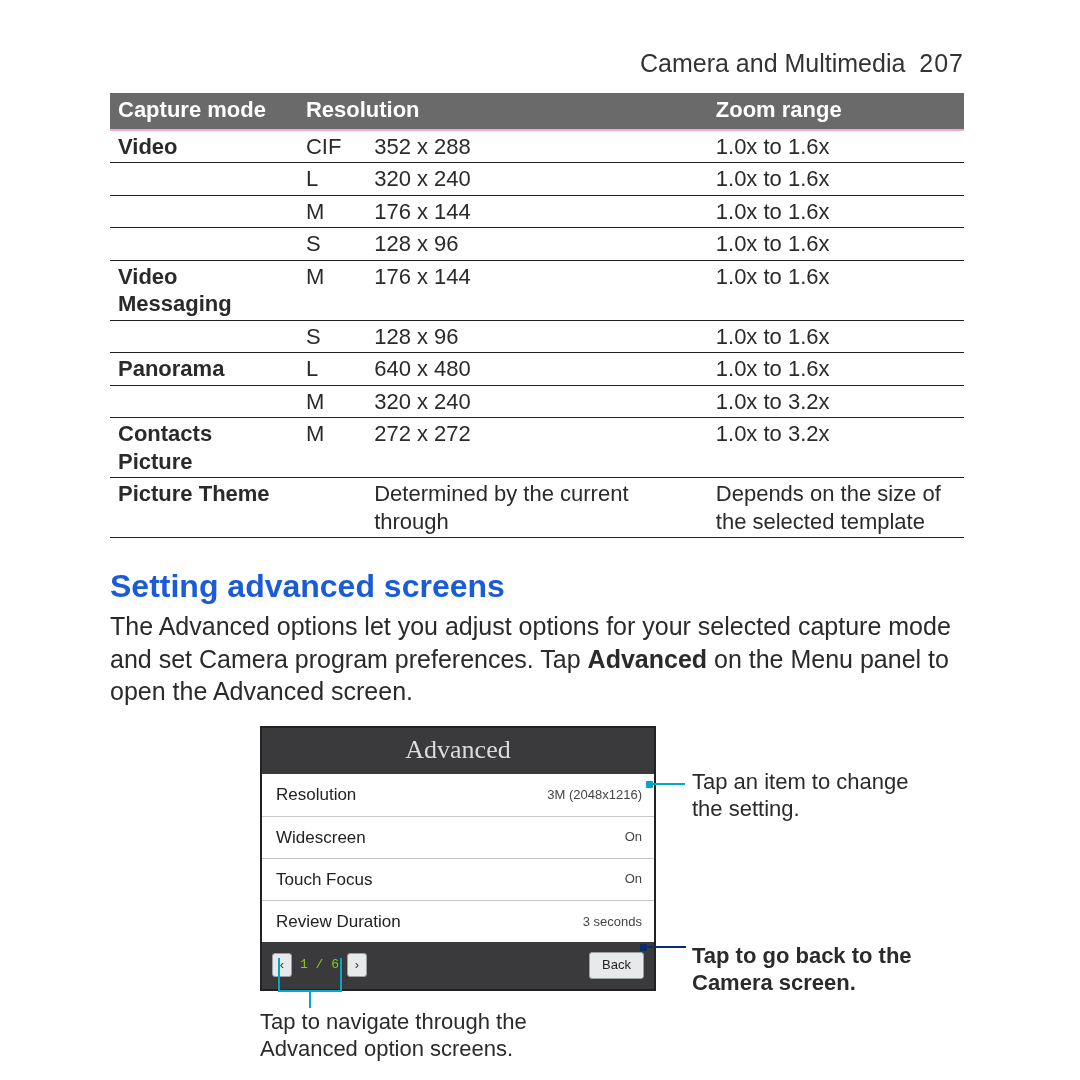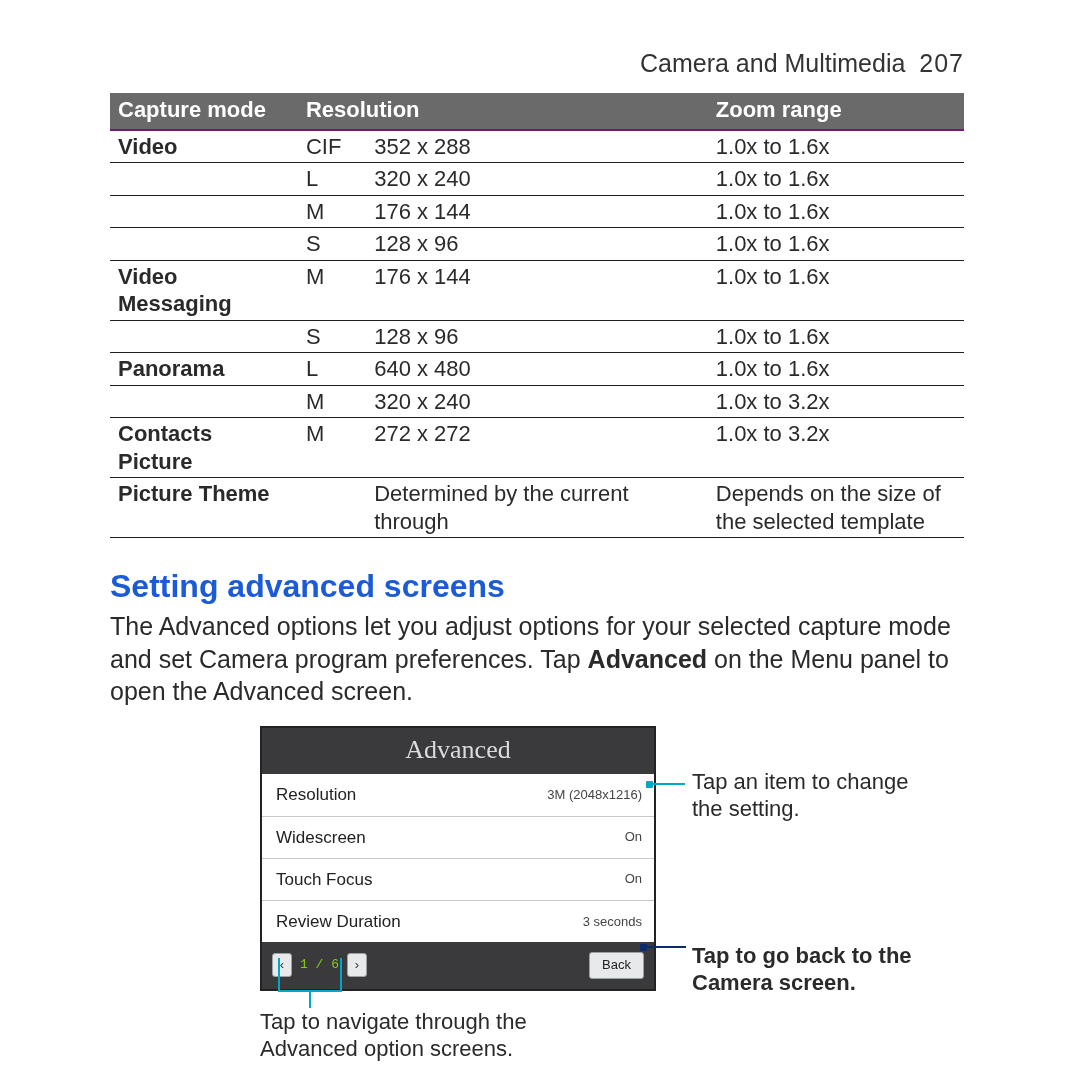--- a/index.html
+++ b/index.html
@@ -36,21 +36,21 @@
     width:100%;
     border-collapse:collapse;
     font-size:22px;
   }
   table.spec thead th{
     background:var(--hdr);
     color:#ffffff;
     text-align:left;
     padding:3px 8px 5px 8px;
     font-weight:700;
-    border-bottom:2px solid #701a75;
+    border-bottom:2px solid #f9a8d4;
   }
   table.spec td{
     padding:2px 8px 2px 8px;
     border-bottom:1.5px solid var(--rule);
     vertical-align:top;
   }
   table.spec td.mode{font-weight:700;width:22%;}
   table.spec td.code{width:8%;}
   table.spec td.res{width:40%;}
   table.spec td.zoom{width:30%;}

